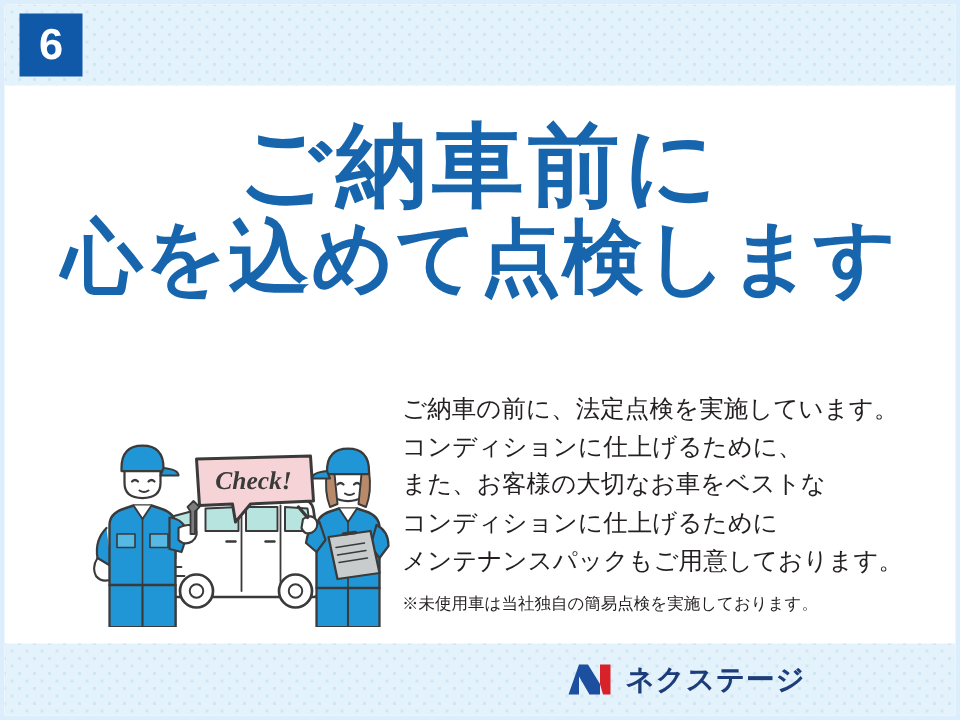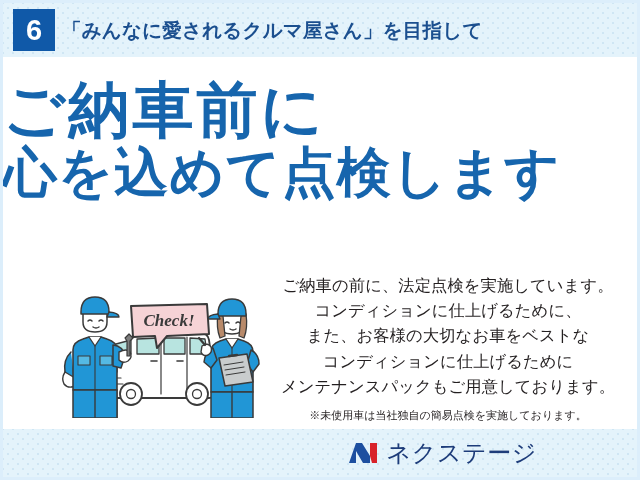--- a/index.html
+++ b/index.html
@@ -49,48 +49,48 @@
     color:#1b4f8f;
     letter-spacing:0.2px;
     white-space:nowrap;
   }
 
   
   .headline {
     position:absolute;
     left:0; top:76px;
     width:634px;
+    text-align:center;
     color:#1665ad;
     font-weight:bold;
     letter-spacing:2px;
     line-height:1.02;
   }
   .headline .l1 {
     display:block;
     font-size:61px;
     letter-spacing:3px;
   }
   .headline .l2 {
     display:block;
     font-size:54px;
     letter-spacing:1px;
     margin-top:4px;
   }
 
   
   .body-text {
     position:absolute;
-    left:265px; top:270px;
+    left:265px; top:258px;
     width:360px;
     color:#231f20;
     font-size:16.3px;
     line-height:25.2px;
     letter-spacing:0.1px;
     white-space:nowrap;
-    text-align:center;
   }
   .body-text .line { display:block; }
   .body-text .note {
     display:block;
     font-size:11px;
     margin-top:4px;
     letter-spacing:0;
   }
 
   
@@ -107,35 +107,34 @@
     width:634px; height:48px;
   }
   .logo-wrap {
     position:absolute;
     right:100px; top:50%;
     transform:translateY(-50%);
     display:flex; align-items:center; gap:7px;
   }
   .logo-mark { width:32px; height:22px; display:block; }
   .logo-text {
-    font-size:24px;
-    font-weight:normal;
+    font-size:19px;
+    font-weight:bold;
     color:#1d3c7a;
     letter-spacing:0.6px;
     white-space:nowrap;
   }
 </style>
 </head>
 <body>
 
 <div class="frame">
 
   <div class="header dots">
     <div class="badge">6</div>
-    <div class="header-title">「みんなに愛されるクルマ屋さん」を目指して</div>
   </div>
 
   <div class="headline">
     <span class="l1">ご納車前に</span>
     <span class="l2">心を込めて点検します</span>
   </div>
 
   <div class="illus">
     <svg viewBox="0 0 200 128" xmlns="http://www.w3.org/2000/svg">
       <g fill="none" stroke="#3a3a3a" stroke-width="1.5" stroke-linecap="round" stroke-linejoin="round">

